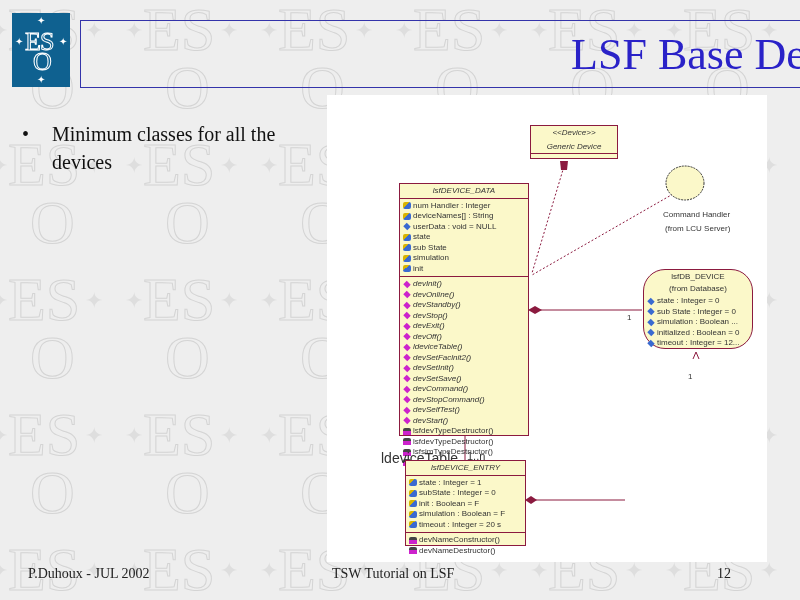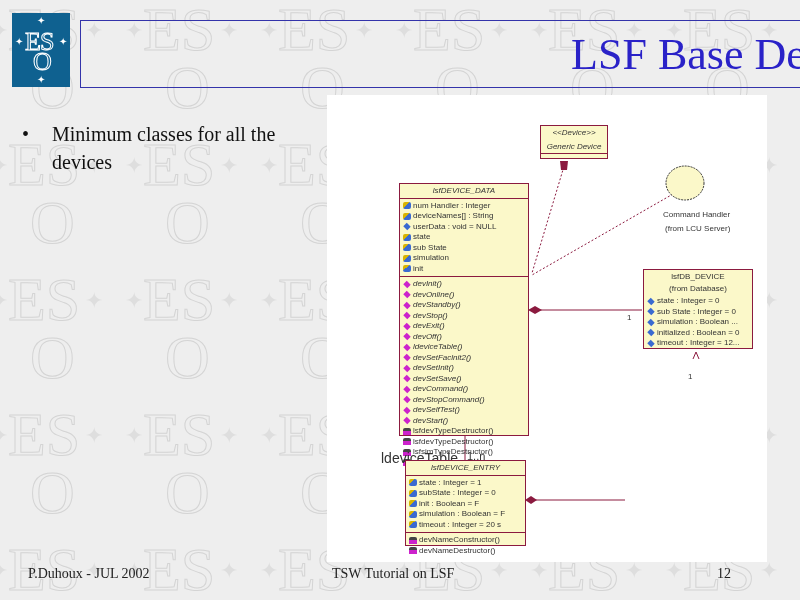--- a/index.html
+++ b/index.html
@@ -286,21 +286,21 @@
     <polygon points="138,207 142,215 138,223 134,215" fill="#8b1a3f"></polygon>
 
     <line x1="200" y1="405" x2="298" y2="405" stroke="#8b1a3f" stroke-width="1"></line>
     <polygon points="198,405 204,401 210,405 204,409" fill="#8b1a3f"></polygon>
 
     <ellipse cx="358" cy="88" rx="19" ry="17" fill="#fbf8c9" stroke="#333" stroke-width="1" stroke-dasharray="2,1"></ellipse>
 
     <polyline points="366,264 369,257 372,264" fill="none" stroke="#8b1a3f" stroke-width="1"></polyline>
   </svg>
 
-  <div class="uml" style="left:213px;top:30px;width:68px;height:34px;">
+  <div class="uml" style="left:203px;top:30px;width:88px;height:34px;">
     <div class="hdr">&lt;&lt;Device&gt;&gt;</div>
     <div class="hdr">Generic Device</div>
     <div class="sec" style="height:6px;padding:0;"></div>
   </div>
 
   <div class="caption" style="left:336px;top:115px;">Command Handler</div>
   <div class="caption" style="left:338px;top:129px;">(from LCU Server)</div>
 
   <div class="uml" style="left:72px;top:88px;width:130px;height:253px;">
     <div class="hdr">lsfDEVICE_DATA</div>
@@ -403,21 +403,21 @@
           <span class="ico op-prot"></span>
           <span>lsfsimTypeDestructor()</span>
         </div>
         <div class="row">
           <span class="ico op-prot"></span>
           <span>lsfsimTypeConstructor()</span>
         </div>
       </div>
   </div>
 
-  <div class="uml" style="left:316px;top:174px;width:110px;height:80px;">
+  <div class="uml" style="left:316px;top:174px;width:110px;height:80px;border-radius:22px;">
     <div class="hdr" style="font-style:normal;">lsfDB_DEVICE</div>
     <div class="hdr" style="font-style:normal;padding-top:0;">(from Database)</div>
     <div id="db-attrs" style="padding:1px 3px;">
         <div class="row">
           <span class="ico attr"></span>
           <span>state : Integer = 0</span>
         </div>
         <div class="row">
           <span class="ico attr"></span>
           <span>sub State : Integer = 0</span>

